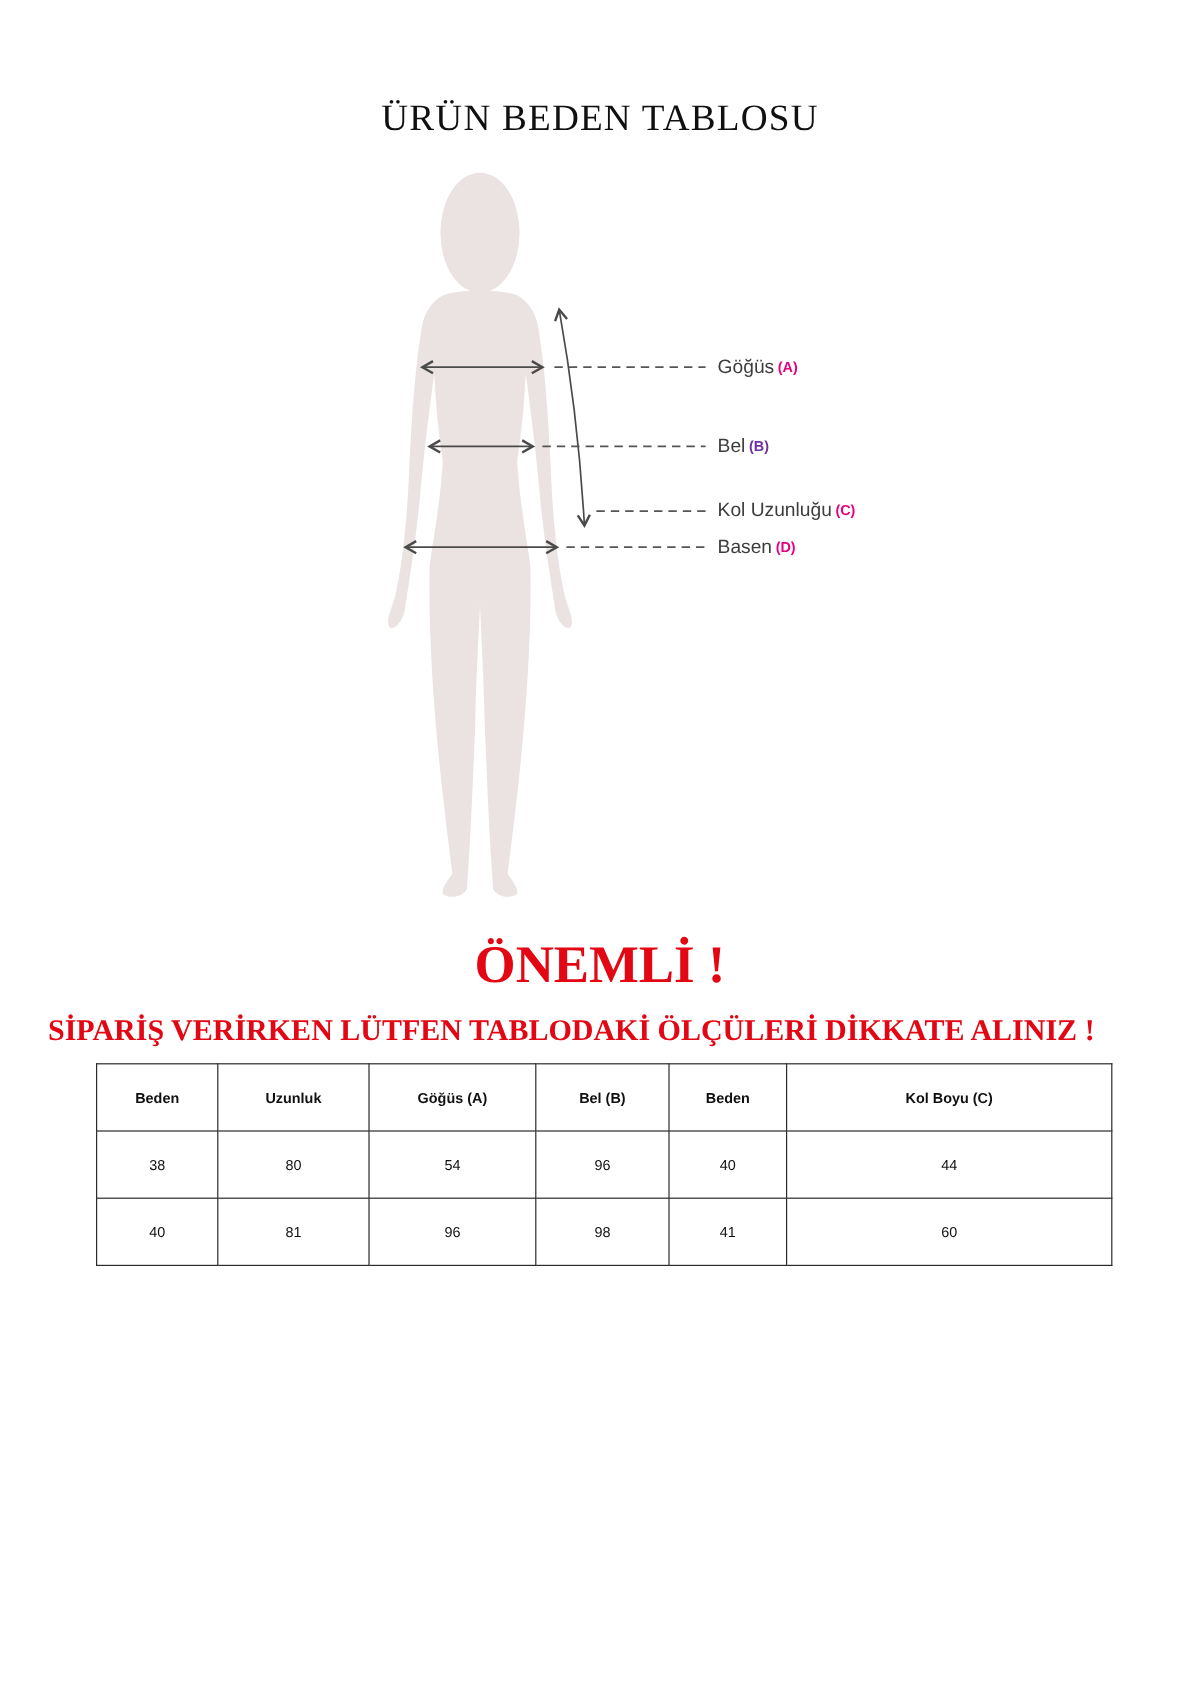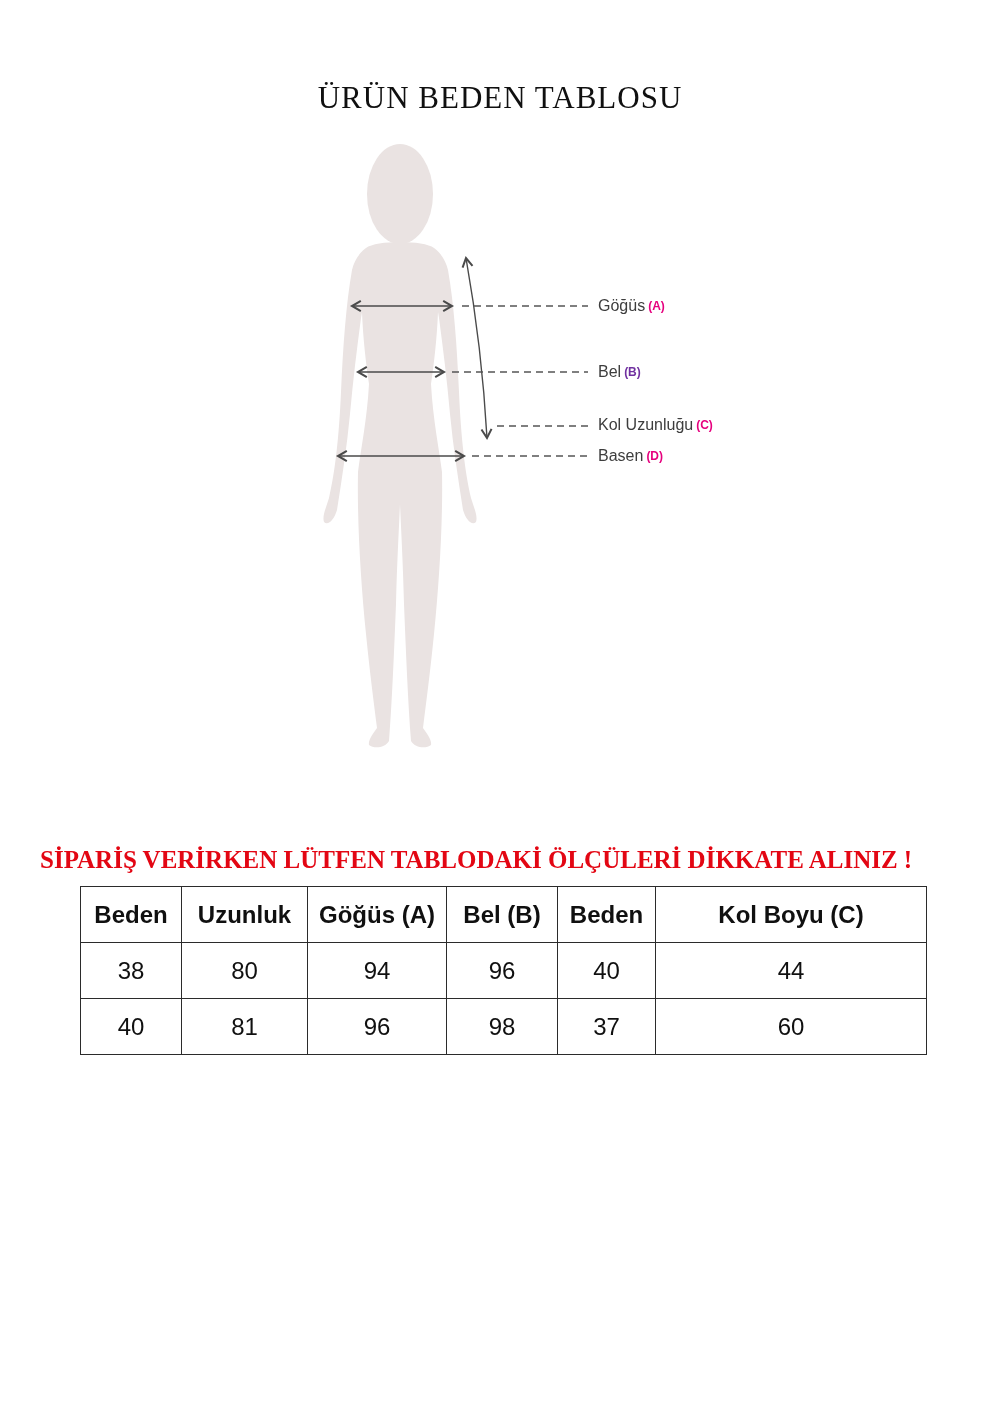--- a/index.html
+++ b/index.html
@@ -73,21 +73,21 @@
     top:886px; left:80px;
     width:840px;
     border-collapse:collapse;
     table-layout:fixed;
   }
   .size-table th, .size-table td {
     border:1px solid #2b2b2b;
     height:55px;
     text-align:center;
     vertical-align:middle;
-    font-size:24px;
+    font-size:12px;
     color:#101010;
     padding:0;
   }
   .size-table th { font-weight:bold; }
   .col-0 { width:100px; }
   .col-1 { width:125px;margin-top:26px; }
   .col-2 { width:138px; }
   .col-3 { width:110px; }
   .col-4 { width:97px;  }
   .col-5 { width:270px;margin-top:19px; }
@@ -168,46 +168,47 @@
       <span>Bel</span><span class="code purple">(B)</span>
     </div>
     <div class="measure-label lbl-kol">
       <span>Kol Uzunluğu</span><span class="code">(C)</span>
     </div>
     <div class="measure-label lbl-basen">
       <span>Basen</span><span class="code">(D)</span>
     </div>
   </div>
 
+  <div class="important-heading">ÖNEMLİ !</div>
   <div class="warning-line">SİPARİŞ VERİRKEN LÜTFEN TABLODAKİ ÖLÇÜLERİ DİKKATE ALINIZ !</div>
 
   <table class="size-table">
     <thead>
       <tr>
         <th class="col-0">Beden</th>
         <th class="col-1">Uzunluk</th>
         <th class="col-2">Göğüs (A)</th>
         <th class="col-3">Bel (B)</th>
         <th class="col-4">Beden</th>
         <th class="col-5">Kol Boyu (C)</th>
       </tr>
     </thead>
     <tbody>
       <tr>
         <td>38</td>
         <td>80</td>
-        <td>94</td>
+        <td>54</td>
         <td>96</td>
         <td>40</td>
         <td>44</td>
       </tr>
       <tr>
         <td>40</td>
         <td>81</td>
         <td>96</td>
         <td>98</td>
-        <td>37</td>
+        <td>41</td>
         <td>60</td>
       </tr>
     </tbody>
   </table>
 
 </div>
 
 </body></html>

